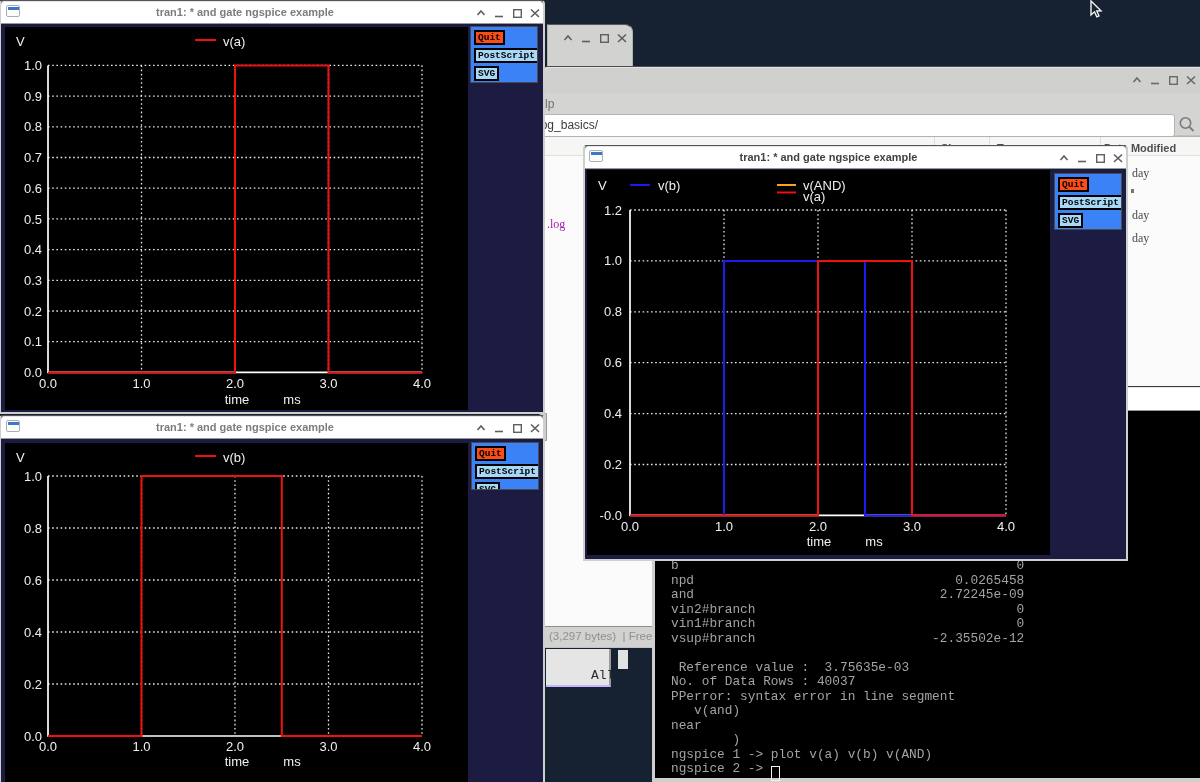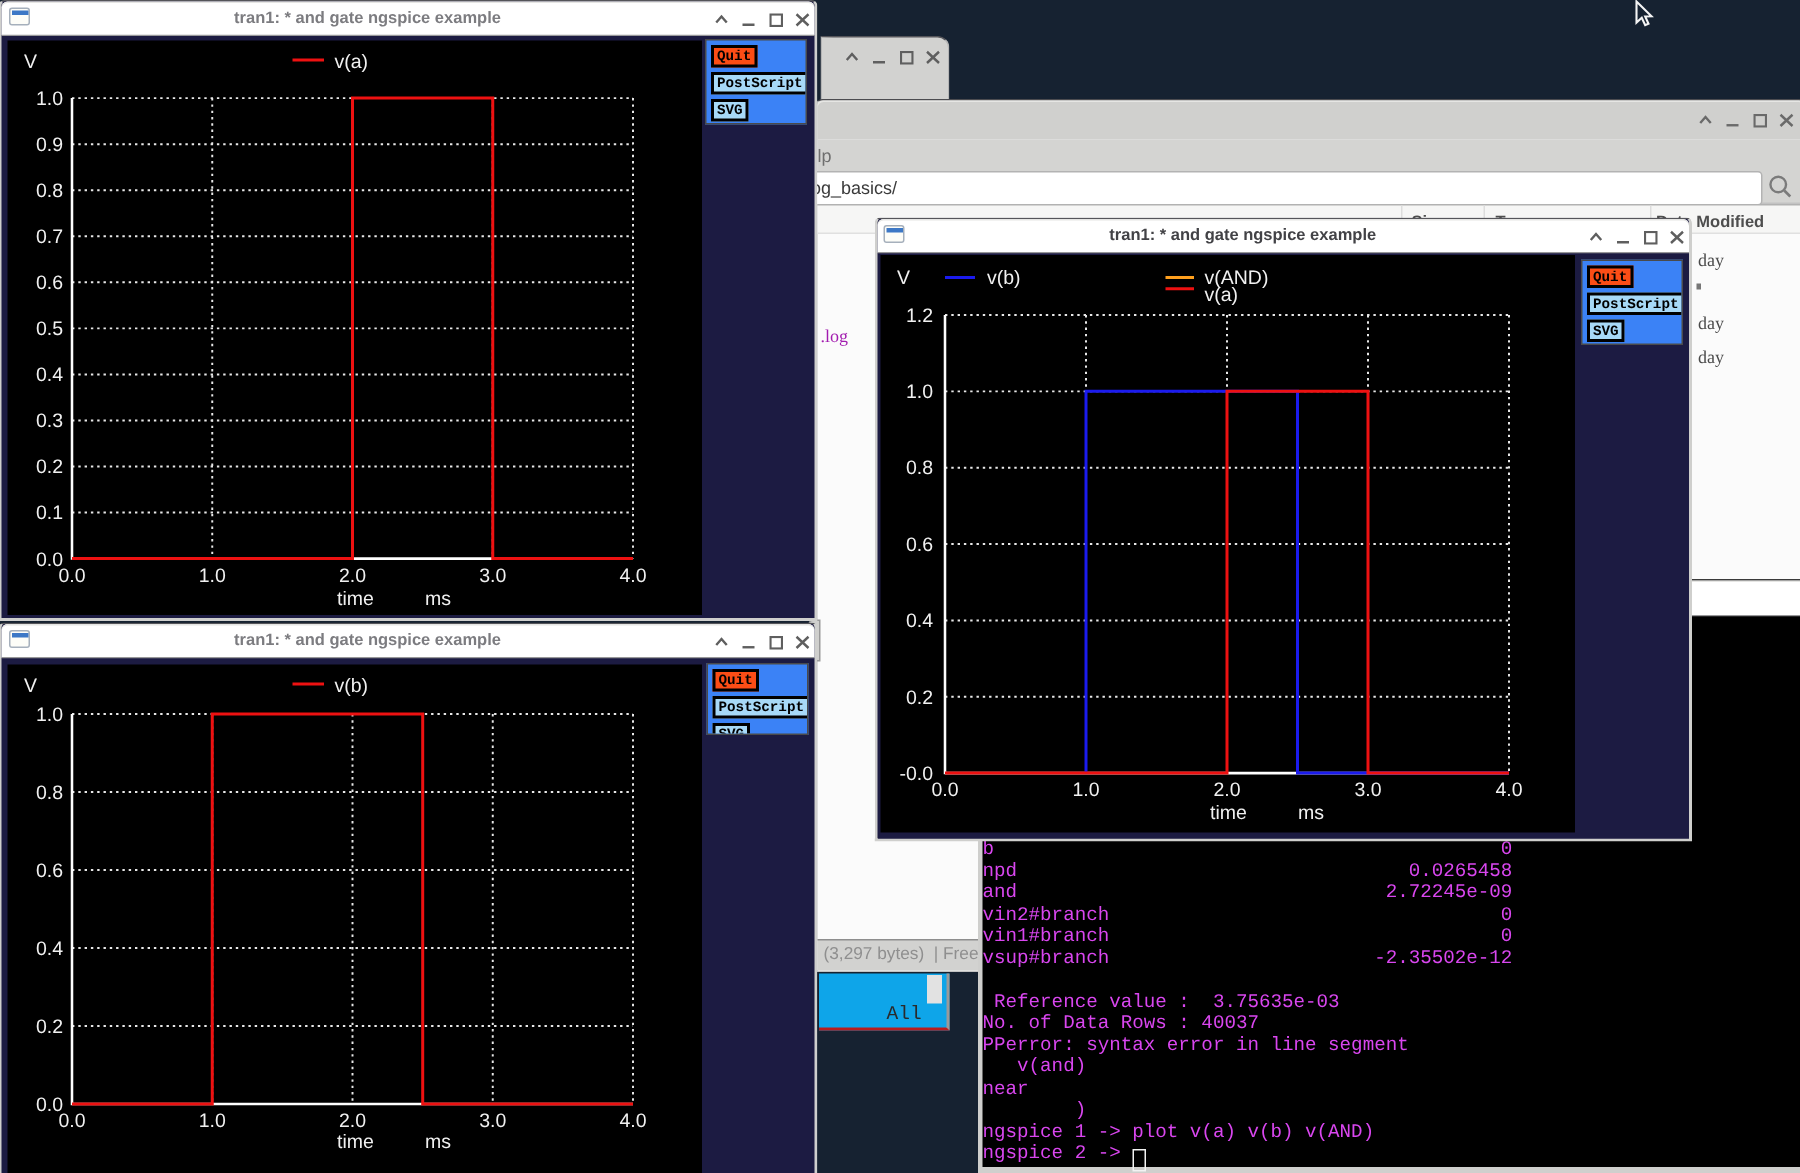--- a/index.html
+++ b/index.html
@@ -35,41 +35,41 @@
     font-size:12px;color:#3a3a3a;line-height:21px;padding-left:12px;}
   .hdr{position:absolute;left:0;right:0;top:69px;height:20px;background:#f6f6f5;border-top:1px solid #b2b2b2;border-bottom:1px solid #e0e0e0;box-sizing:border-box;}
   .htxt{position:absolute;top:5px;font-size:11px;font-weight:bold;color:#4e4e4e;}
   .hsep{position:absolute;top:0;width:1px;height:21px;background:#dddddd;}
   .t-status{position:absolute;left:0;right:0;bottom:0;height:21px;background:#d2d2d0;border-top:1px solid #8e8e8e;box-sizing:border-box;
     font-size:11.5px;color:#8f8f8f;line-height:19px;padding-left:4px;}
   .frow{position:absolute;font-size:12px;color:#4a4a4a;font-family:Liberation Serif, serif;}
   
   #term{position:absolute;left:652px;top:386px;width:558px;height:396px;background:#000;border:1px solid #3a3a3a;border-left:3px solid #cfcfcd;border-bottom:4px solid #cfcfcd;box-sizing:border-box;}
   #term .tbar{height:24px;}
-  #termtext{position:absolute;left:0;top:172px;margin:0;
-    font-family:"Liberation Mono",monospace;font-size:12.8px;line-height:14.5px;color:#d946ef;}
+  #termtext{position:absolute;left:16px;top:172px;margin:0;
+    font-family:"Liberation Mono",monospace;font-size:12.8px;line-height:14.5px;color:#a3a3a3;}
   .cur{display:inline-block;width:7px;height:13px;border:1.5px solid #f2f2f2;vertical-align:-9px;}
   
   svg text{font-family:"Liberation Sans",sans-serif;font-size:13px;fill:#f0f0f0;}
 </style>
 </head>
 <body>
 <div id="screen">
 
   <div class="abs" style="left:547px;top:24px;width:86px;height:44px;background:#d2d2d0;
        border:1px solid #b5b5b5;border-top:1px solid #55555a;border-radius:0 8px 0 0;box-sizing:border-box;">
     <svg class="wc" style="left:15px;top:7px" width="66" height="12" viewBox="0 0 66 12">
       <path d="M1.5 8 L5 4 L8.5 8" stroke="#5f5f5f" stroke-width="1.6" fill="none"></path>
       <path d="M19 9.5 H27" stroke="#5f5f5f" stroke-width="1.6" fill="none"></path>
       <rect x="37.7" y="2.7" width="7.6" height="7.6" stroke="#5f5f5f" stroke-width="1.4" fill="none"></rect>
       <path d="M55 2.5 L63 10 M63 2.5 L55 10" stroke="#5f5f5f" stroke-width="1.6" fill="none"></path>
     </svg>
   </div>
-  <div class="abs" style="left:546px;top:649px;width:87px;height:38px;background:#0ea5e9;
-       border-right:2px solid #9a9a9a;border-bottom:2px solid #b91c1c;box-sizing:border-box;">
+  <div class="abs" style="left:546px;top:649px;width:65px;height:38px;background:#e5e5e5;
+       border-right:2px solid #9a9a9a;border-bottom:2px solid #c4b5fd;box-sizing:border-box;">
     <div class="abs" style="left:72px;top:1px;width:10px;height:19px;background:#e2e2e2;"></div>
     <div class="abs" style="left:45px;top:19px;font-family:'Liberation Mono',monospace;font-size:13px;color:#2a2a2a;">All</div>
   </div>
 
   <div id="thunar">
     <div class="t-tbar">
       <svg class="wc" style="left:587px;top:7px" width="66" height="12" viewBox="0 0 66 12">
         <path d="M1.5 8 L5 4 L8.5 8" stroke="#6a6a6a" stroke-width="1.6" fill="none"></path>
         <path d="M19 9.5 H27" stroke="#6a6a6a" stroke-width="1.6" fill="none"></path>
         <rect x="37.7" y="2.7" width="7.6" height="7.6" stroke="#6a6a6a" stroke-width="1.4" fill="none"></rect>

